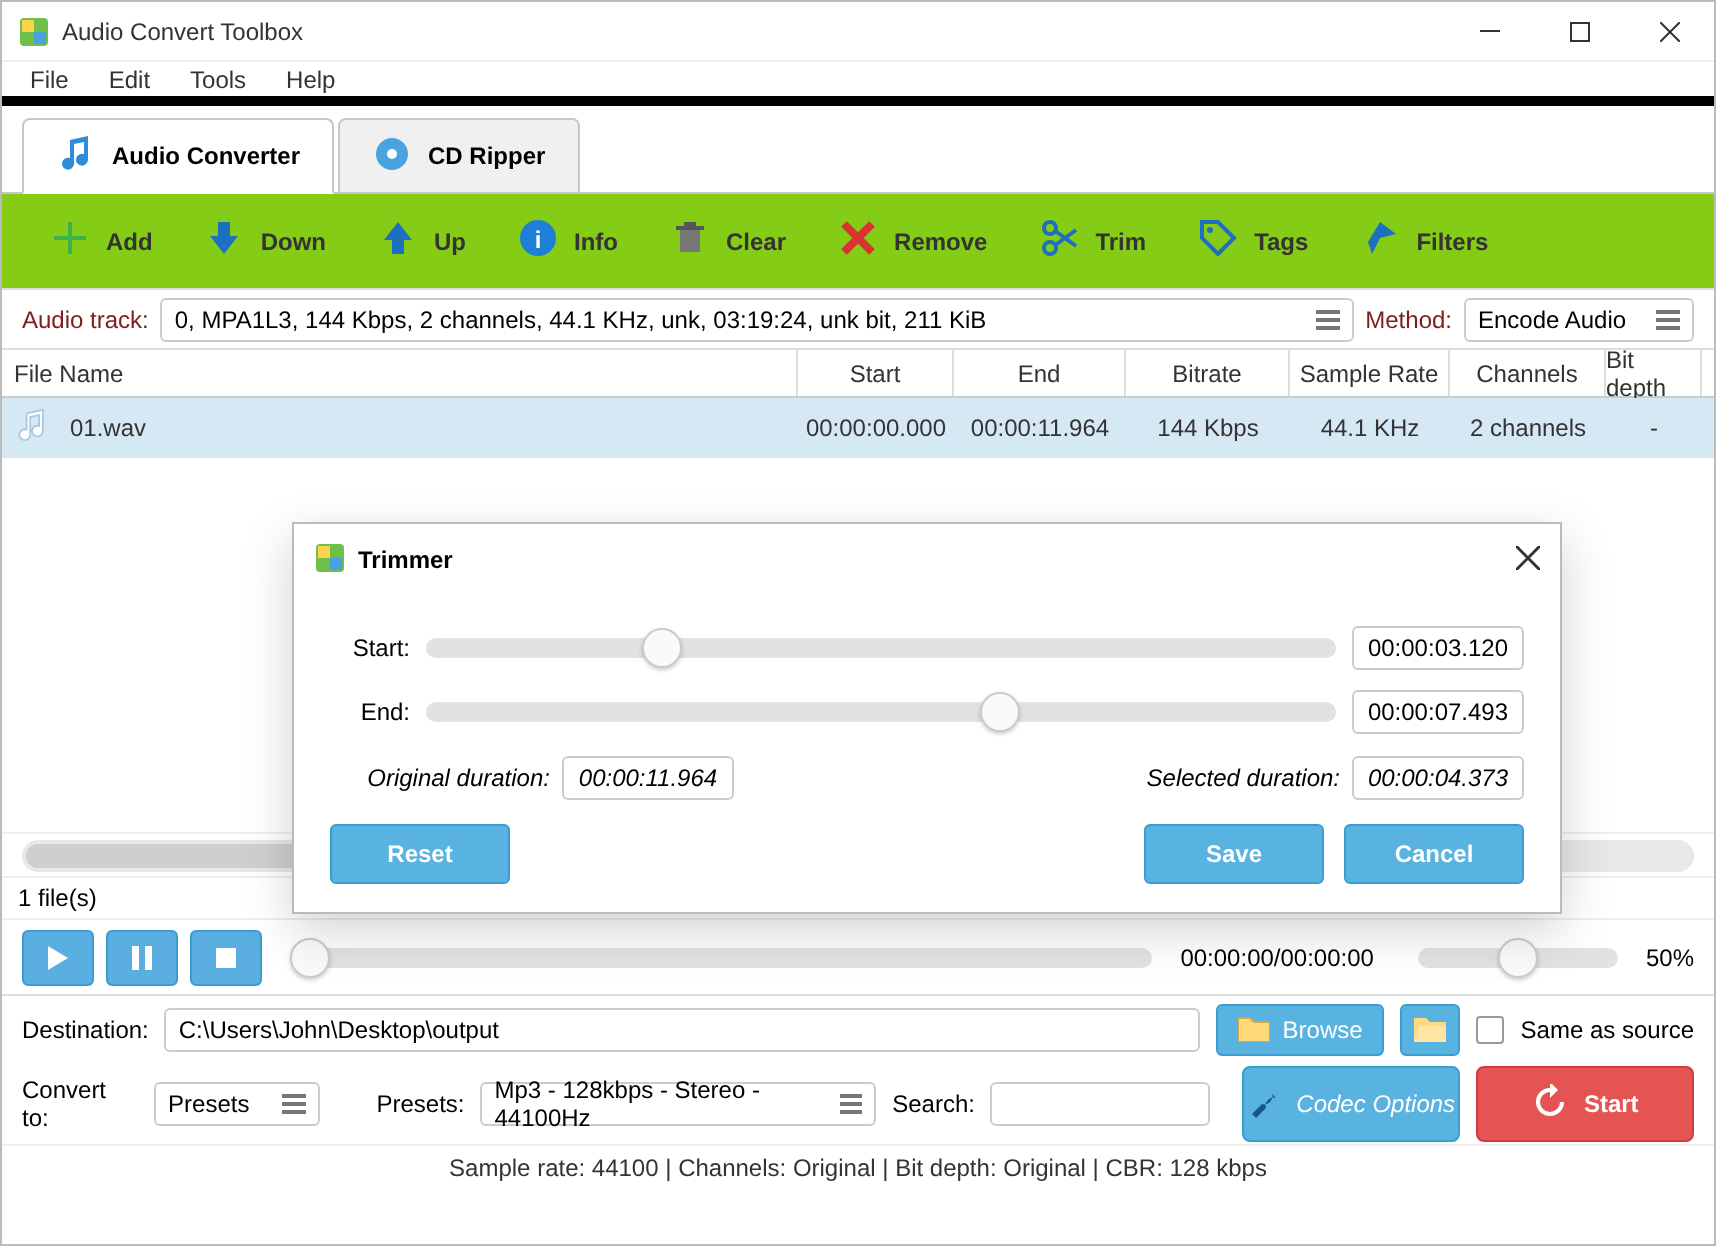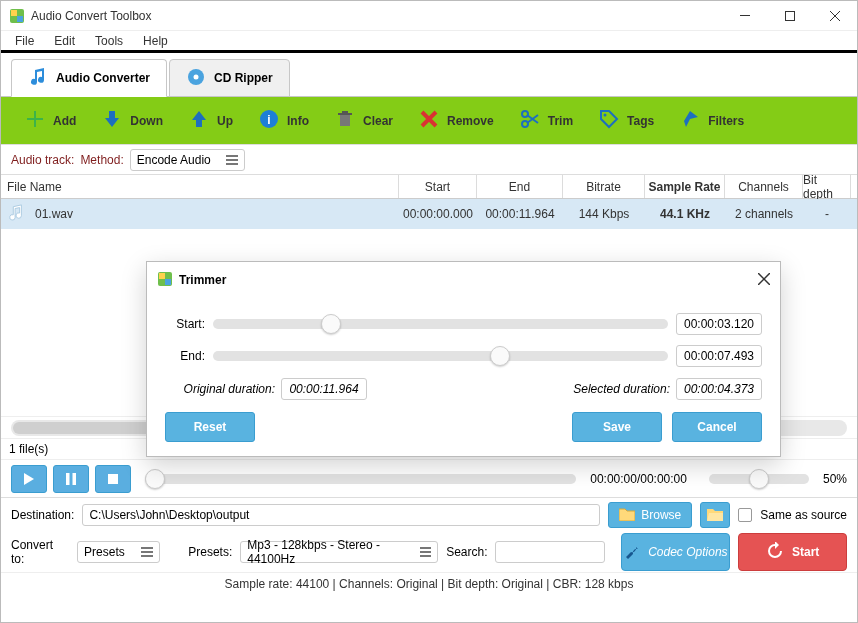--- a/index.html
+++ b/index.html
@@ -5,21 +5,21 @@
 * { box-sizing: border-box; margin: 0; padding: 0; font-family: 'Segoe UI', Tahoma, sans-serif; font-size: 12px; }
 body { background: #fff; width: 858px; height: 623px; overflow: hidden; border: 1px solid #bbb; position: relative; }
 
 
 .titlebar { height: 30px; display: flex; align-items: center; padding-left: 8px; background: #fff; border-bottom: 1px solid #eee; }
 .titlebar .app-icon { width: 16px; height: 16px; margin-right: 6px; }
 .titlebar .title { flex: 1; color: #333; }
 .titlebar .win-btn { width: 45px; height: 30px; display: flex; align-items: center; justify-content: center; color: #333; }
 
 
-.menubar { height: 22px; display: flex; align-items: center; padding-left: 4px; border-bottom: 3px solid #000000; text-align: right; }
+.menubar { height: 22px; display: flex; align-items: center; padding-left: 4px; border-bottom: 5px solid #000000; text-align: right; }
 .menubar .mi { padding: 2px 10px; color: #333; }
 
 
 .tabs-row { height: 42px; display: flex; align-items: flex-end; padding-left: 10px; border-bottom: 1px solid #c7c7c7; margin-top: 2px; }
 .tab { height: 38px; padding: 0 16px; display: flex; align-items: center; gap: 8px; border: 1px solid #c7c7c7; background: #f0f0f0; border-radius: 4px 4px 0 0; margin-right: 2px; position: relative; top: 1px; font-weight: 600; }
 .tab.active { background: #fff; border-bottom: 1px solid #fff; }
 
 
 .toolbar { height: 48px; display: flex; align-items: center; padding: 0 12px; gap: 2px; background: #84cc16; border-bottom: 1px solid #ddd; }
 .tbtn { height: 40px; padding: 0 12px; display: flex; align-items: center; gap: 8px; color: #333; font-weight: 600; border-radius: 3px; }
@@ -79,21 +79,21 @@
 .bottomrow { height: 40px; display:flex; align-items:center; padding:0 10px; gap:8px; }
 .sel-box { height:22px; border:1px solid #ccc; border-radius:3px; padding:0 6px; display:flex; align-items:center; justify-content:space-between; gap:6px; background:#fff;}
 .codec-btn { height:38px; width:110px; background:#59b3e0; color:#fff; border:1px solid #3a9dd0; border-radius:4px; display:flex; align-items:center; justify-content:center; gap:8px;font-style:italic;}
 .start-btn { height:38px; width:110px; background:#e55353; color:#fff; border:1px solid #cc3d3d; border-radius:4px; display:flex; align-items:center; justify-content:center; gap:8px; font-weight:600;}
 .info-line { height:22px; display:flex; align-items:center; justify-content:center; color:#333; border-top:1px solid #eee;}
 
 .burger { width:12px; height:10px; display:flex; flex-direction:column; justify-content:space-between;}
 .burger span{display:block; height:2px; background:#777;}
 
 
-.c-fn{width:398px;} .c-start{width:78px;} .c-end{width:86px;} .c-bit{width:82px;} .c-sr{width:80px;font-weight:bold;} .c-ch{width:78px;} .c-bd{width:48px;}
+.c-fn{width:398px;} .c-start{width:78px;} .c-end{width:86px;} .c-bit{width:82px;} .c-sr{width:80px;} .c-ch{width:78px;} .c-bd{width:48px;}
 </style>
 </head>
 <body>
 
 <div class="titlebar">
   <span class="app-icon">
     <svg width="16" height="16" viewBox="0 0 16 16">
         <rect x="1" y="1" width="14" height="14" rx="2" fill="#6fbf4b"></rect>
         <rect x="2" y="2" width="6" height="6" fill="#ffd24d"></rect>
         <rect x="8" y="8" width="6" height="6" fill="#4aa3df"></rect>
@@ -199,20 +199,28 @@
   <div class="tbtn">
       <span><svg width="20" height="20">
           <path d="M10 2 L18 8 L10 10 L6 18 L4 12 L10 2" fill="#1d6fbf"></path>
         </svg></span>
       <span>Filters</span>
     </div>
 </div>
 
 <div class="track-row">
   <label>Audio track:</label>
+  <div class="track-input">
+    <span>0, MPA1L3, 144 Kbps, 2 channels, 44.1 KHz, unk, 03:19:24, unk bit, 211 KiB</span>
+    <span class="burger">
+        <span></span>
+        <span></span>
+        <span></span>
+      </span>
+  </div>
   <label>Method:</label>
   <div class="method-input">
     <span>Encode Audio</span>
     <span class="burger">
         <span></span>
         <span></span>
         <span></span>
       </span>
   </div>
 </div>

